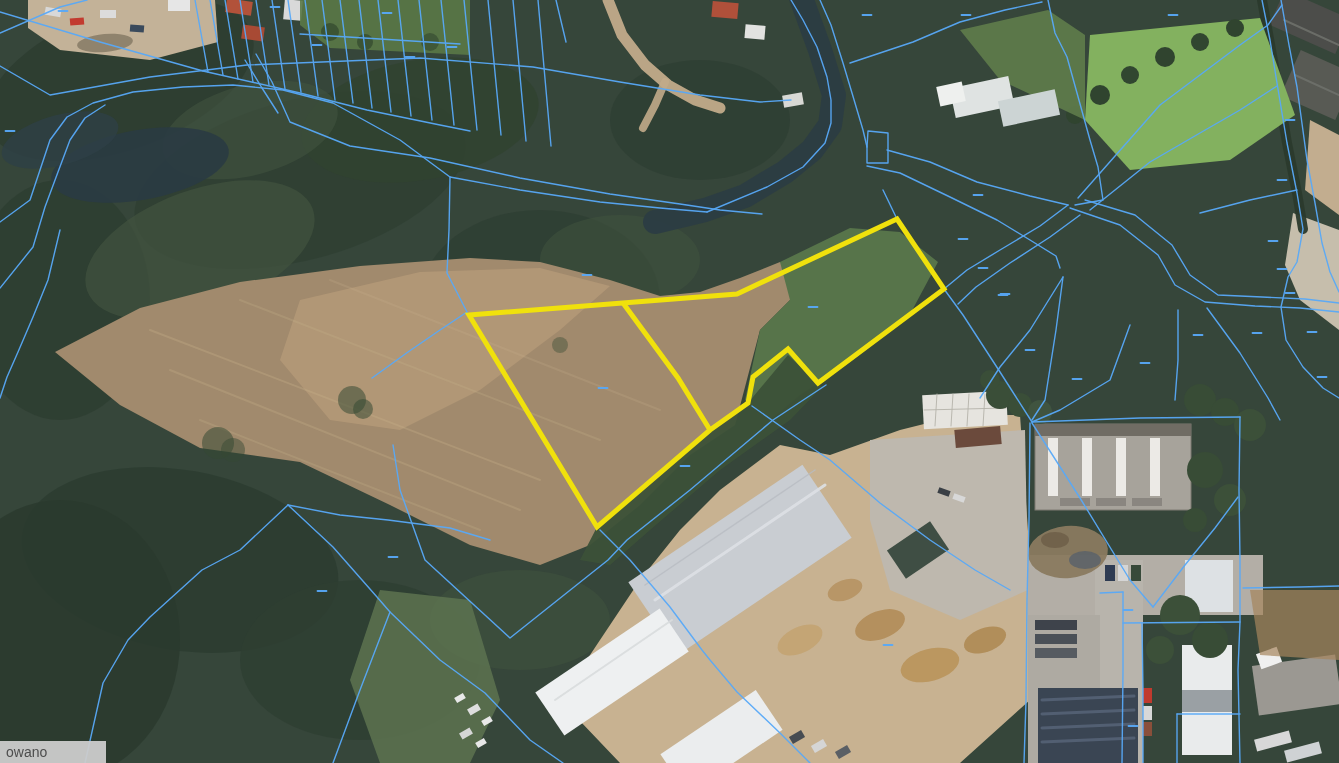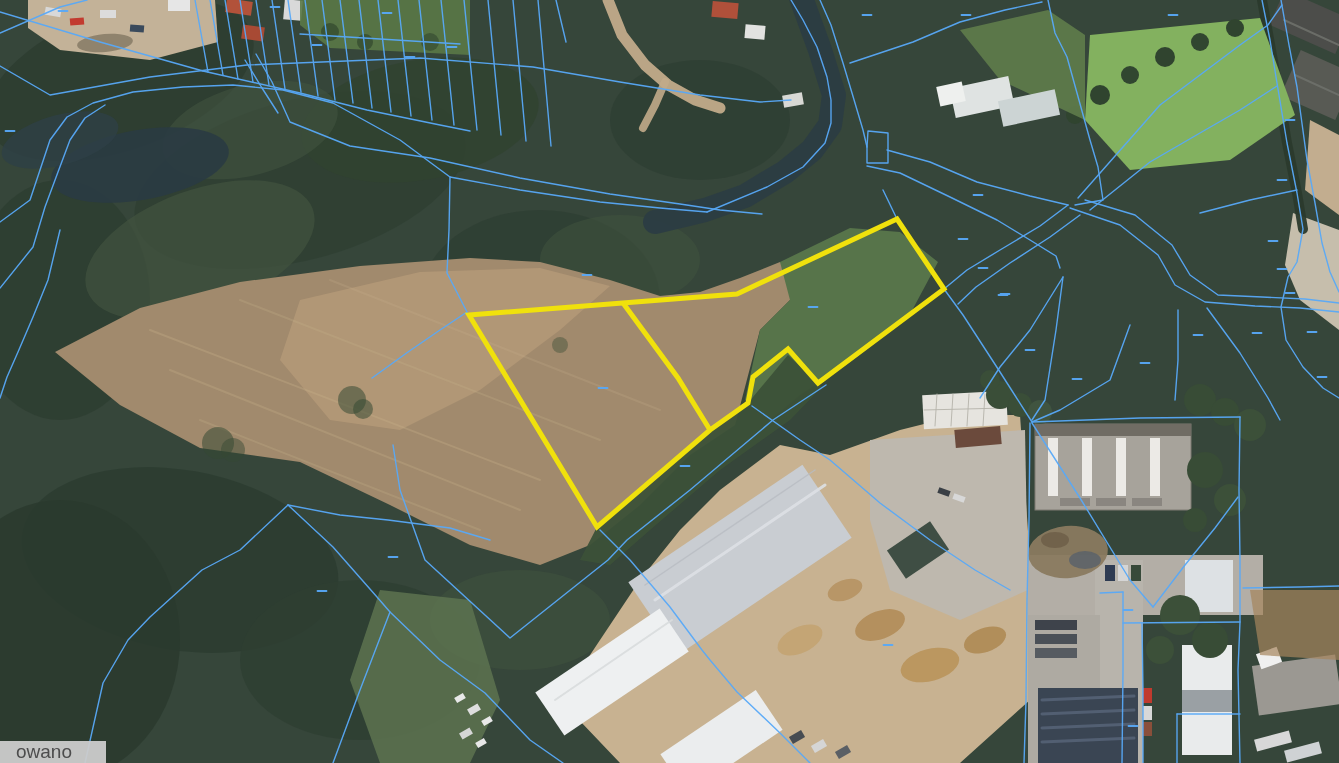--- a/index.html
+++ b/index.html
@@ -1,20 +1,20 @@
 <!DOCTYPE html>
 <html><head>
 <meta charset="utf-8">
 <style>
   html,body{margin:0;padding:0;background:#222;}
   #viewport{position:relative;width:1339px;height:763px;overflow:hidden;background:#36463a;
             font-family:"Liberation Sans",sans-serif;}
   #map-svg{position:absolute;left:0;top:0;display:block;cursor:grab;}
   #attribution{position:absolute;left:0;top:741px;width:106px;height:23px;background:rgba(204,204,204,0.95);
-               color:#4d4d4d;font-size:19px;line-height:22px;padding-left:16px;box-sizing:border-box;
+               color:#4d4d4d;font-size:14px;line-height:22px;padding-left:6px;box-sizing:border-box;
                z-index:5;pointer-events:none;}
 </style>
 </head>
 <body>
 
 <div id="viewport">
   <svg id="map-svg" xmlns="http://www.w3.org/2000/svg" width="1339" height="763" viewBox="0 0 1339 763">
       <rect x="0" y="0" width="1339" height="763" fill="#36463a"></rect>
       <g>
         <ellipse cx="120" cy="80" rx="140" ry="70" fill="#2d3d31" opacity="0.9" transform="rotate(-20 120 80)"></ellipse>

